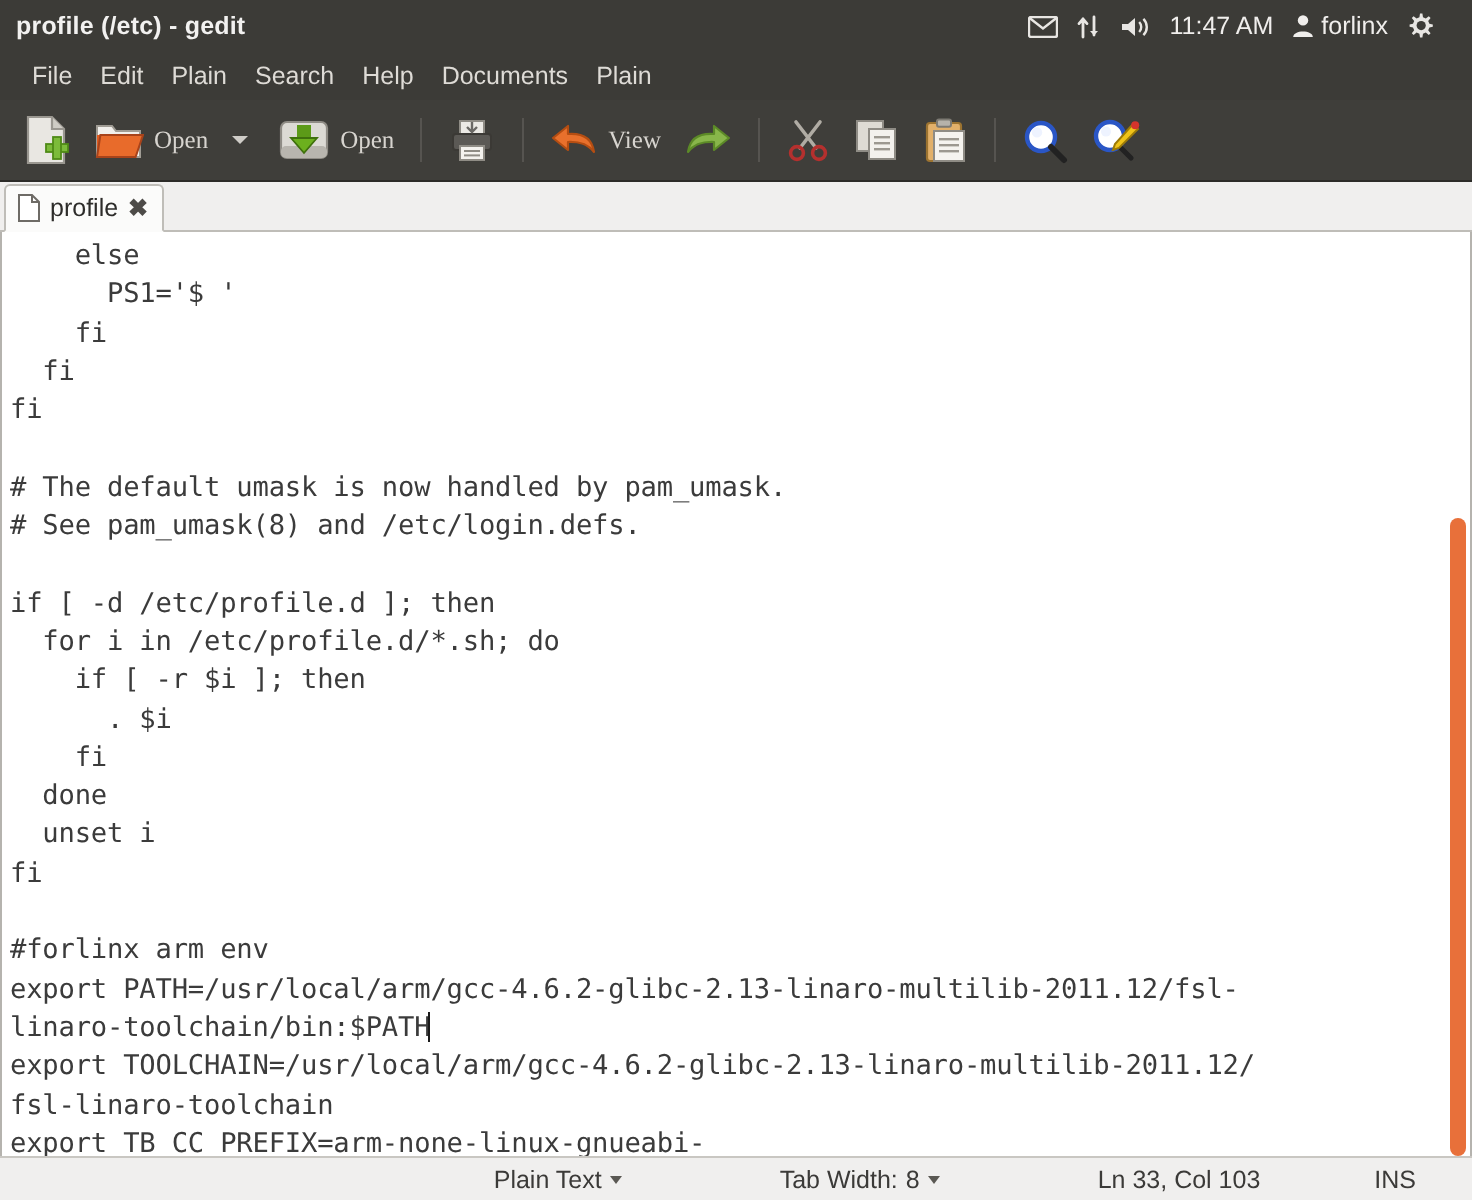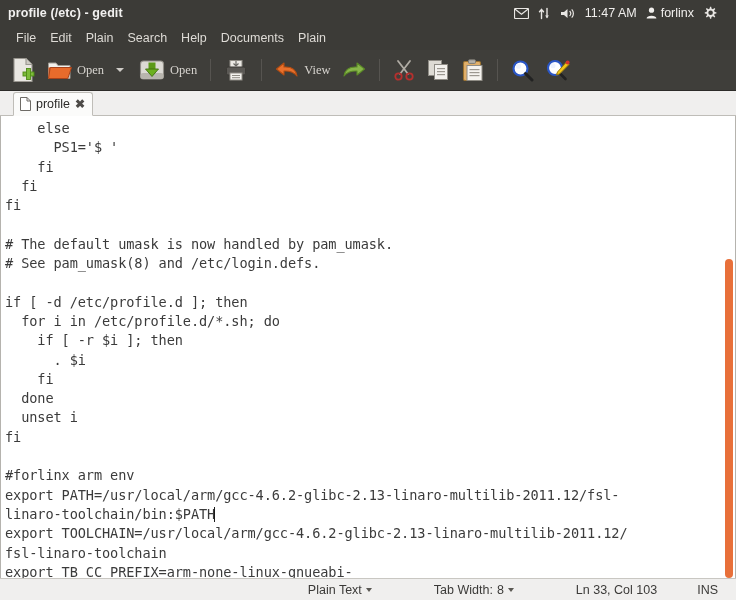--- a/index.html
+++ b/index.html
@@ -121,21 +121,21 @@
     margin-left: 3px;
   }
   .icn { display:block; }
 
   
   .tabbar {
     height: 25px;
     background: #f0efee;
     border-bottom: 1px solid #bfbdb8;
     display: flex;
-    padding-left: 13px;
+    padding-left: 2px;
     flex: 0 0 auto;
     box-sizing: border-box;
   }
   .tab {
     display: flex;
     align-items: center;
     gap: 5px;
     background: #fbfbfa;
     border: 1px solid #bfbdb8;
     border-bottom: 1px solid #fbfbfa;
@@ -212,22 +212,22 @@
   
   .statusbar {
     height: 22px;
     background: #f0efee;
     border-top: 1px solid #c9c7c2;
     display: flex;
     align-items: center;
     justify-content: flex-end;
     flex: 0 0 auto;
     box-sizing: border-box;
-    padding-right: 18px;
-    gap: 0;
+    padding-right: 28px;
+    gap: 17px;
   }
   .sb-item {
     font-size: 12.5px;
     color: #3b3a38;
     display: flex;
     align-items: center;
     gap: 4px;
     white-space: nowrap;
   }
   .sb-gap-2 { margin-right: 62px; }

